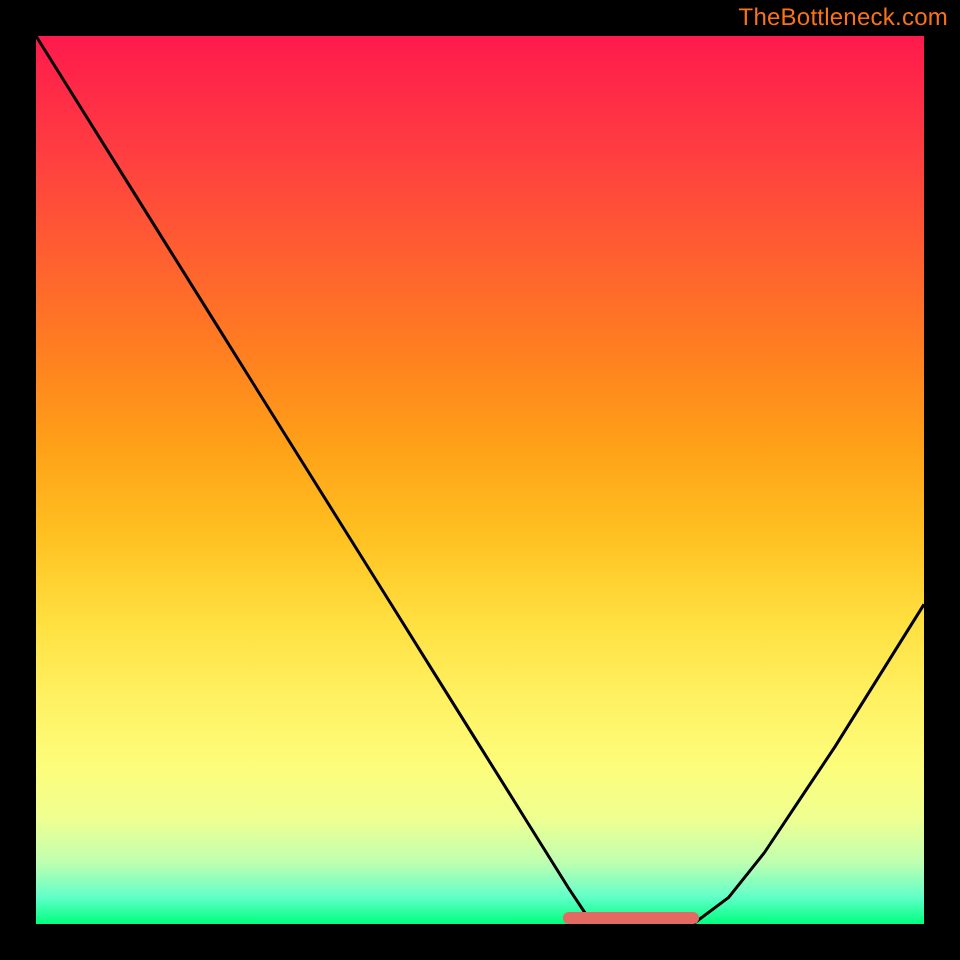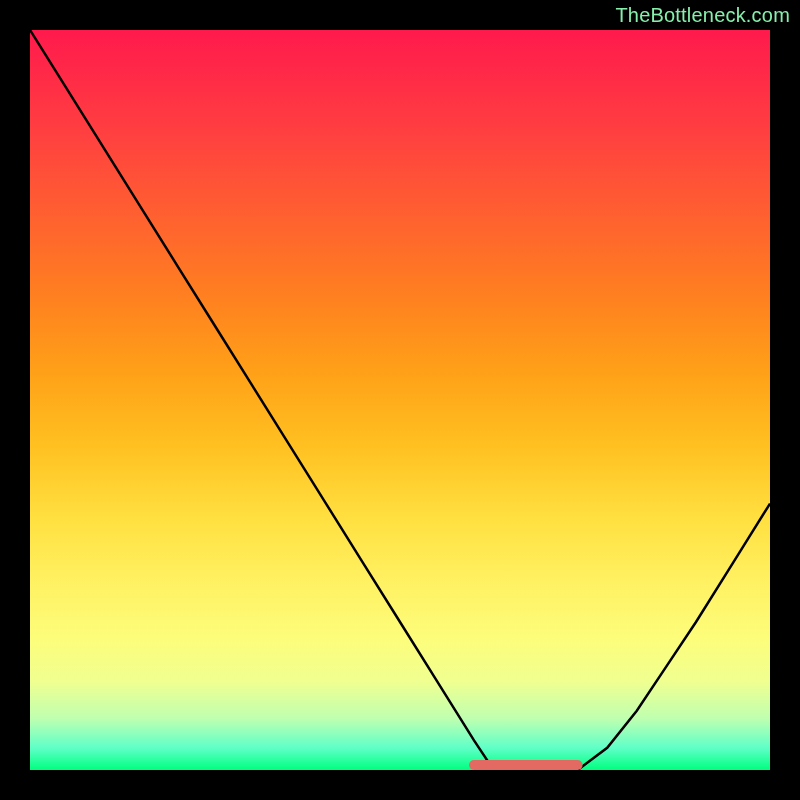--- a/index.html
+++ b/index.html
@@ -45,21 +45,21 @@
     width: 740px;
     height: 740px;
   }
   .watermark {
     position: absolute;
     top: 4px;
     right: 10px;
     font-family: Arial, Helvetica, sans-serif;
     font-size: 20px;
     font-weight: 500;
-    color: #86efac;
+    color: #f97316;
     letter-spacing: 0.2px;
     margin-left: 48px;
   }
 </style>
 </head>
 <body>
 
 <div class="frame">
   <div class="plot">
     <svg class="curve-svg" viewBox="0 0 740 740" preserveAspectRatio="none">

